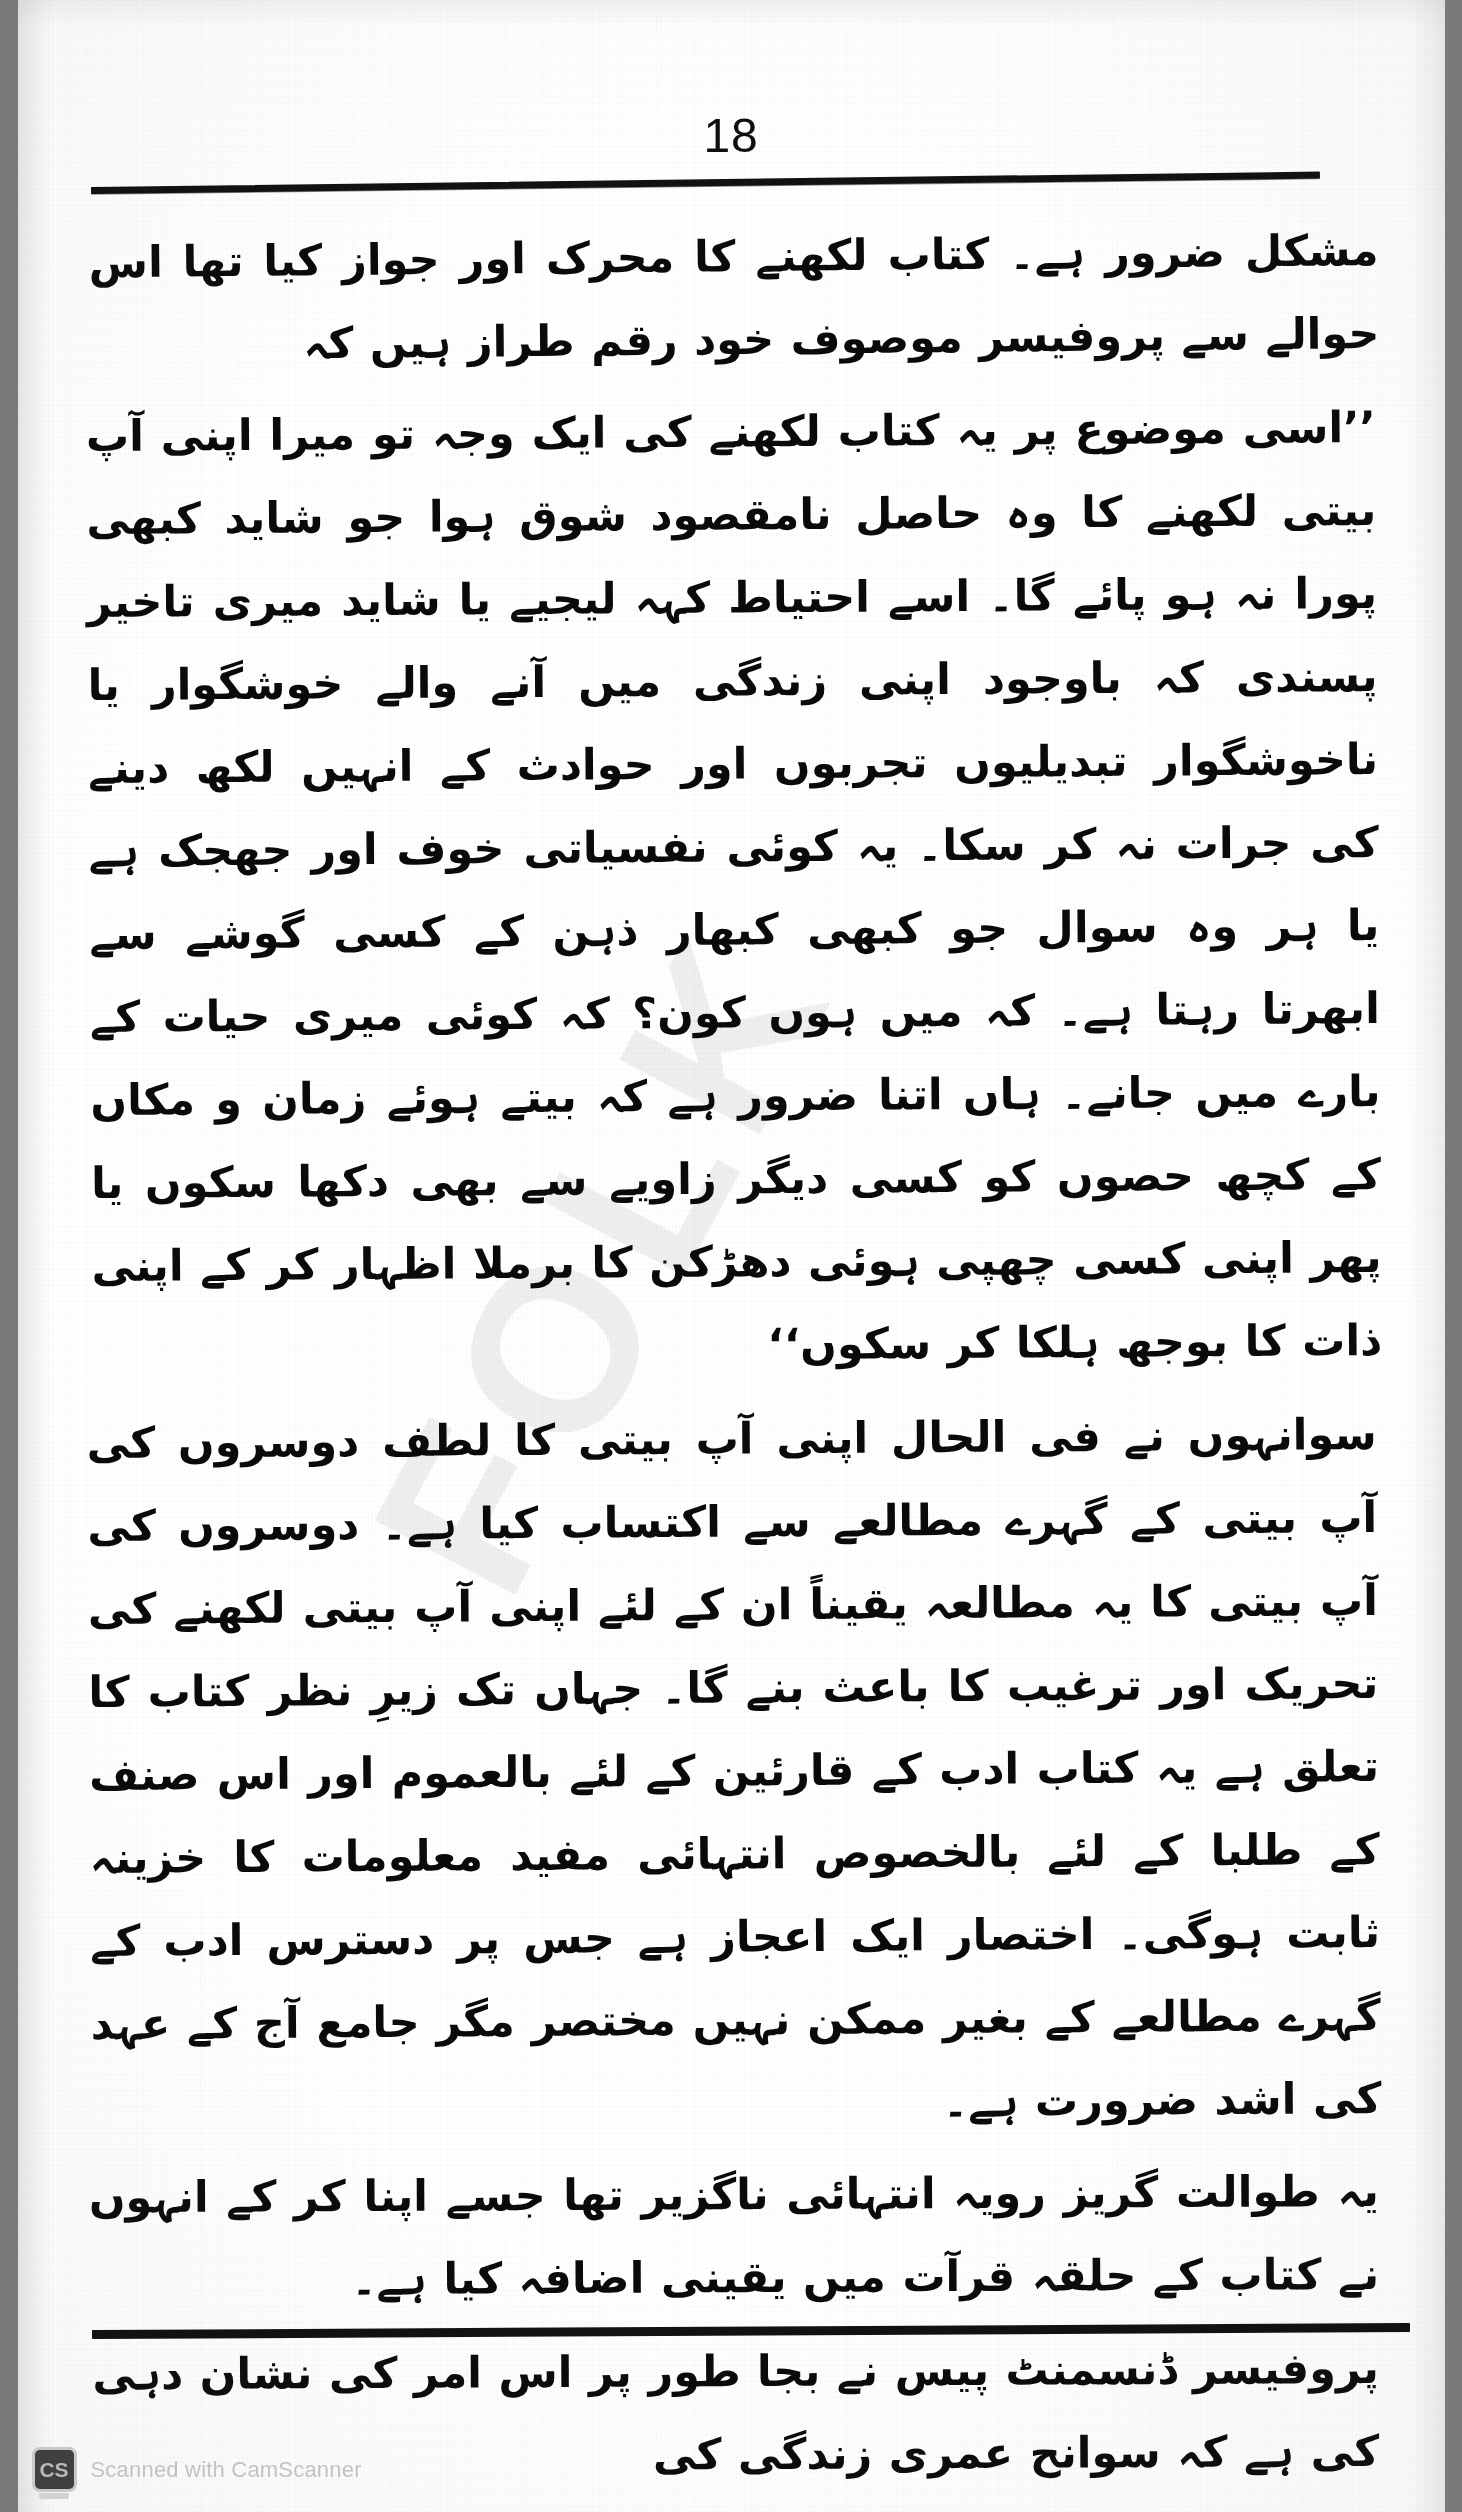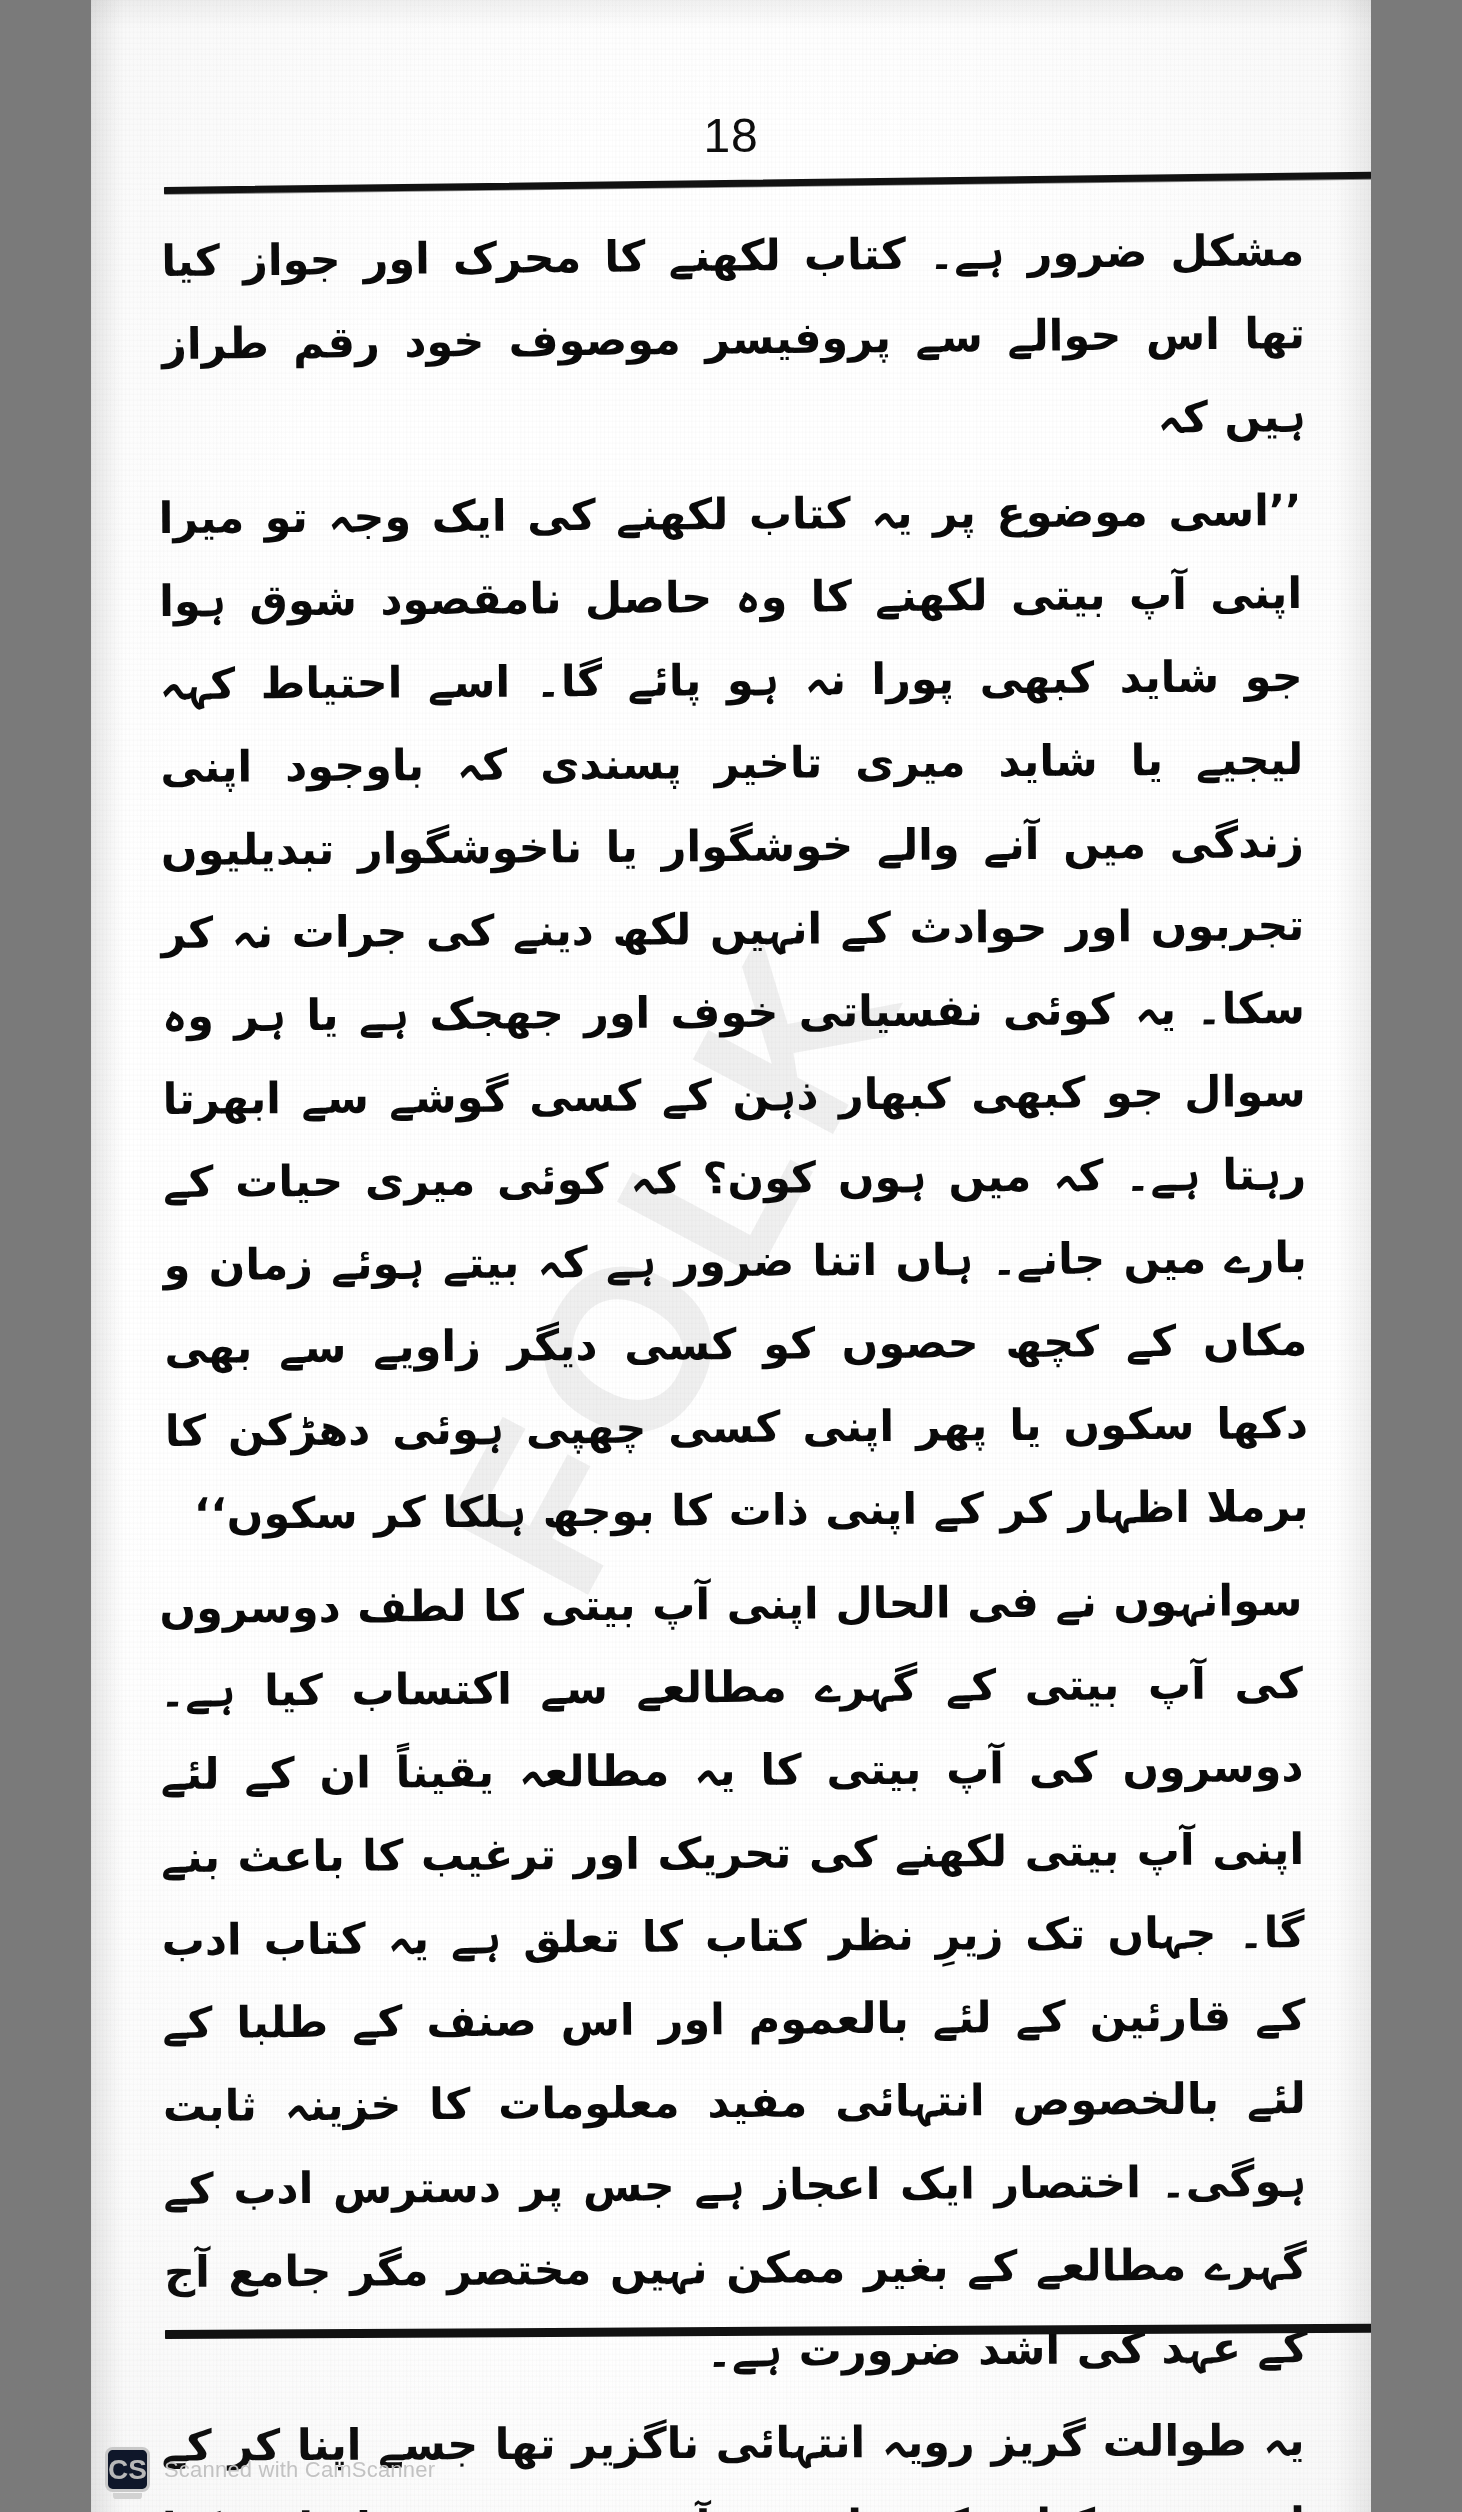--- a/index.html
+++ b/index.html
@@ -3,21 +3,21 @@
 <meta charset="utf-8">
 <title>Scanned Urdu Book Page</title>
 <style>
   html, body {
     margin: 0;
     padding: 0;
     background: #7a7a7a;
   }
   .page {
     position: relative;
-    width: 1280px;
+    width: 1427px;
     height: 2512px;
     margin: 0 auto;
     background: #ffffff;
     overflow: hidden;
     font-family: "DejaVu Sans", "Liberation Sans", sans-serif;
     text-decoration: underline;
   }
 
   
   .paper-grain {
@@ -181,25 +181,25 @@
   }
   .cs-badge {
     width: 45px;
     height: 45px;
     border: 3.8px solid #c9c9c9;
     border-radius: 7.7px;
     display: flex;
     align-items: center;
     justify-content: center;
     font-family: "Liberation Sans", sans-serif;
-    font-size: 28px;
+    font-size: 21px;
     font-weight: 700;
     color: #b8b8b8;
     position: relative;
-    background: #0f172a;
+    background: #404040;
     box-sizing: border-box;
   }
   .cs-badge::after {
     content: "";
     position: absolute;
     left: 4.6px; right: 4.6px; bottom: -10px;
     height: 6.2px;
     background: #d2d2d2;
     border-radius: 0 0 3.1px 3.1px;
   }

